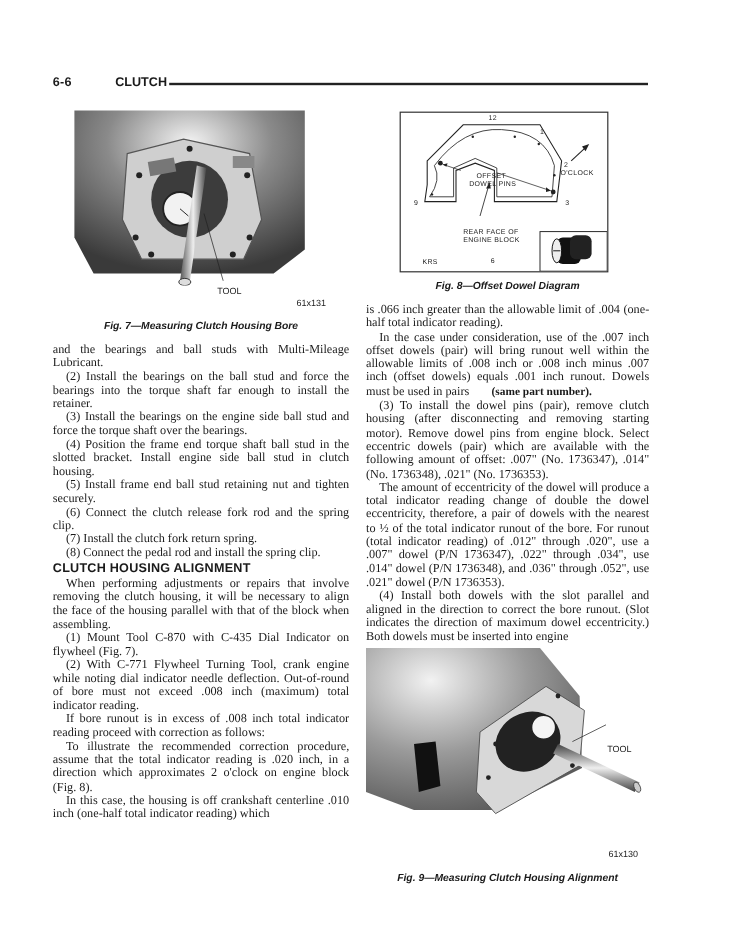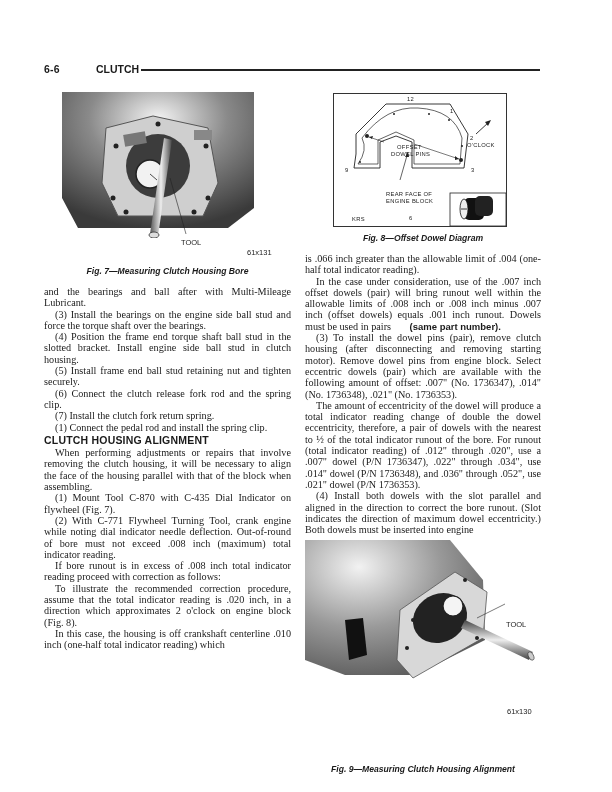--- a/index.html
+++ b/index.html
@@ -14,21 +14,21 @@
                   font-size: 10.5px; }
   .header .rule { flex: 1; height: 1.5px; background: #222; margin-left: 2px; margin-top: 2px; }
 
   .col { position: absolute; font-size: 10.2px; line-height: 11.3px; text-align: justify; }
   .col p { margin: 0; text-indent: 11px; }
   .col p.noind { text-indent: 0; }
   .col h2 { font-family: "Liberation Sans", "DejaVu Sans", sans-serif; font-weight: bold;
             font-size: 10.5px; margin: 2px 0 1px 0; letter-spacing: 0.2px; }
   .col h3 { font-family: "Liberation Sans", "DejaVu Sans", sans-serif; font-weight: bold;
             font-style: italic; font-size: 10px; margin: 3px 0 1px 0; }
-  .bold-sans { font-family: Liberation Sans, sans-serif; font-weight: bold; font-size: 9.5px; padding-left: 16px; }
+  .bold-sans { font-family: Liberation Serif, serif; font-weight: bold; font-size: 9.5px; padding-left: 16px; }
 
   #left-text { left: 44px; top: 286px; width: 247px; }
   #right-text { left: 305px; top: 253px; width: 236px; }
 
   .caption { position: absolute; font-family: "Liberation Sans", "DejaVu Sans", sans-serif;
              font-weight: bold; font-style: italic; font-size: 8.6px; text-align: center; }
   .code { position: absolute; font-family: "Liberation Sans", "DejaVu Sans", sans-serif;
           font-size: 7.5px; color: #222; }
   .callout { position: absolute; font-family: "Liberation Sans", "DejaVu Sans", sans-serif;
              font-size: 7.5px; color: #222; text-align: right; }
@@ -127,27 +127,28 @@
   <div class="lbl" style="left:11px; top:73px;">9</div>
   <div class="lbl" style="left:137px; top:73px;">3</div>
   <div class="lbl" style="left:52px; top:97px;">REAR FACE OF</div>
   <div class="lbl" style="left:52px; top:104px;">ENGINE BLOCK</div>
   <div class="lbl" style="left:18px; top:122px;">KRS</div>
   <div class="lbl" style="left:75px; top:121px;">6</div>
 </div>
 <div class="caption" style="left:305px; top:233px; width:236px;">Fig. 8—Offset Dowel Diagram</div>
 
 <div class="col" id="left-text">
-  <p class="noind">and the bearings and ball after with Multi-Mileage Lubricant.</p>
+  <p class="noind">and the bearings and ball studs with Multi-Mileage Lubricant.</p>
+  <p>(2) Install the bearings on the ball stud and force the bearings into the torque shaft far enough to install the retainer.</p>
   <p>(3) Install the bearings on the engine side ball stud and force the torque shaft over the bearings.</p>
   <p>(4) Position the frame end torque shaft ball stud in the slotted bracket. Install engine side ball stud in clutch housing.</p>
   <p>(5) Install frame end ball stud retaining nut and tighten securely.</p>
   <p>(6) Connect the clutch release fork rod and the spring clip.</p>
   <p>(7) Install the clutch fork return spring.</p>
-  <p>(1) Connect the pedal rod and install the spring clip.</p>
+  <p>(8) Connect the pedal rod and install the spring clip.</p>
   <h2>CLUTCH HOUSING ALIGNMENT</h2>
   <p>When performing adjustments or repairs that involve removing the clutch housing, it will be necessary to align the face of the housing parallel with that of the block when assembling.</p>
   <p>(1) Mount Tool C-870 with C-435 Dial Indicator on flywheel (Fig. 7).</p>
   <p>(2) With C-771 Flywheel Turning Tool, crank engine while noting dial indicator needle deflection. Out-of-round of bore must not exceed .008 inch (maximum) total indicator reading.</p>
   <p>If bore runout is in excess of .008 inch total indicator reading proceed with correction as follows:</p>
   <p>To illustrate the recommended correction procedure, assume that the total indicator reading is .020 inch, in a direction which approximates 2 o'clock on engine block (Fig. 8).</p>
   <p>In this case, the housing is off crankshaft centerline .010 inch (one-half total indicator reading) which</p>
 </div>
 
 <div class="col" id="right-text">
@@ -183,13 +184,13 @@
         <circle cx="172" cy="98" r="2"></circle>
         <circle cx="160" cy="40" r="2"></circle>
       </g>
     <polygon points="160,80 228,112 224,120 156,88" fill="url(#rod9)"></polygon>
     <ellipse cx="226" cy="116" rx="2.5" ry="4.5" fill="#ccc" stroke="#333" stroke-width="0.6" transform="rotate(-25 226 116)"></ellipse>
     <line x1="172" y1="78" x2="200" y2="64" stroke="#222" stroke-width="0.6"></line>
   </svg>
 </div>
 <div class="callout" style="left:506px; top:620px;">TOOL</div>
 <div class="code" style="left:507px; top:707px;">61x130</div>
-<div class="caption" style="left:305px; top:726px; width:236px;margin-top:38px;">Fig. 9—Measuring Clutch Housing Alignment</div>
+<div class="caption" style="left:305px; top:726px; width:236px;">Fig. 9—Measuring Clutch Housing Alignment</div>
 
 </body></html>

